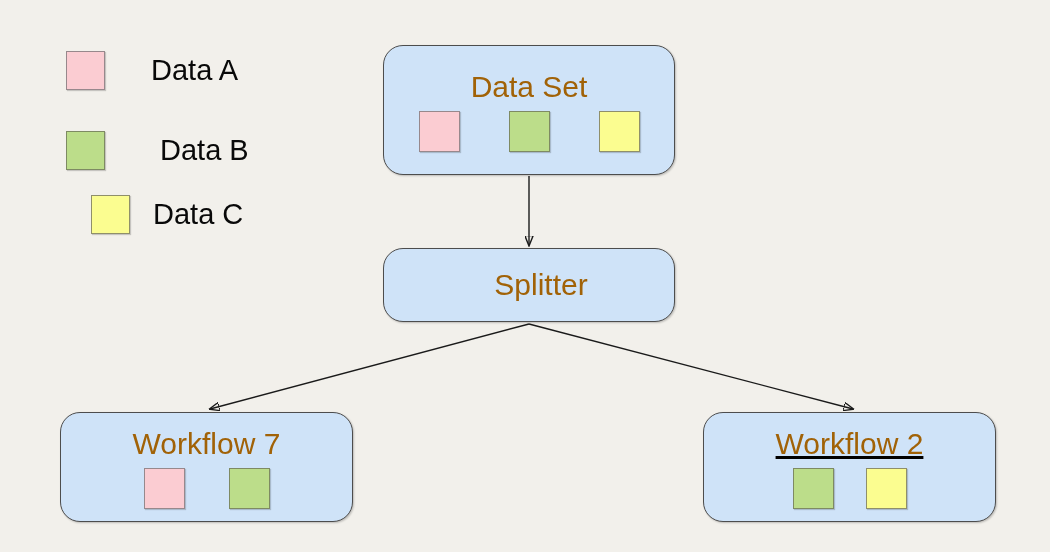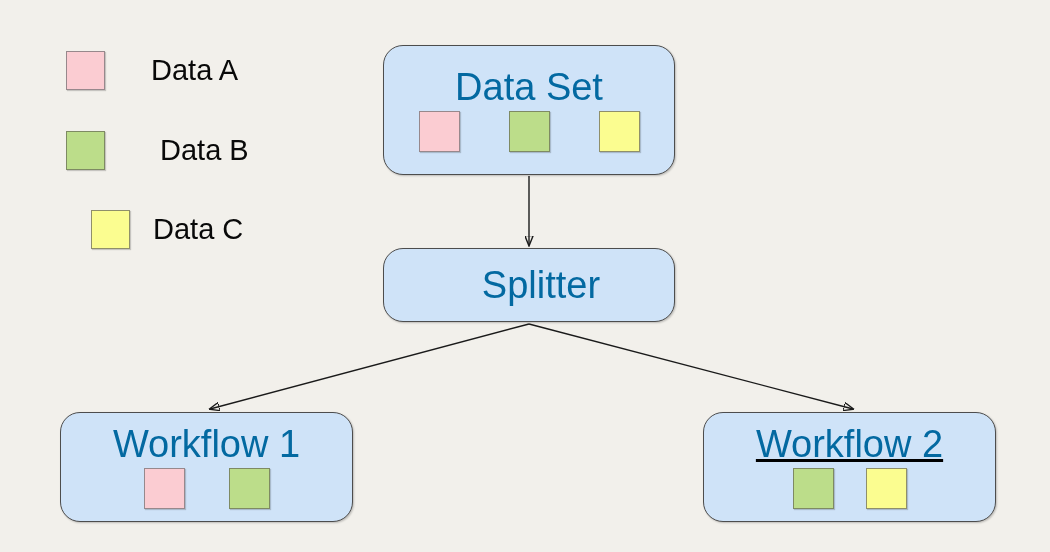--- a/index.html
+++ b/index.html
@@ -26,21 +26,21 @@
   .legend { position: absolute; left: 66px; top: 50px; }
   .legend-item {
     position: absolute;
     left: 0;
     display: flex;
     align-items: center;
     height: 40px;
   }
   .legend-item.li-0 { top: 0; gap: 23px; }
   .legend-item.li-1 { top: 80px; gap: 32px; }
-  .legend-item.li-2 { top: 159px; padding-left: 25px; }
+  .legend-item.li-2 { top: 144px; padding-left: 25px; }
   .swatch {
     width: 39px; height: 39px;
     border: 1px solid #8d8d94;
     box-shadow: 1px 1px 1px rgba(0,0,0,0.18);
     flex: 0 0 auto;
   }
   .legend-label {
     margin-left: 23px;
     font-size: 29px;
     color: #090909;
@@ -52,22 +52,22 @@
     background: var(--node-fill, #cfe3f8);
     border: 1px solid var(--node-border, #4d4d4d);
     border-radius: 20px;
     box-shadow: 1px 1px 2px rgba(0,0,0,0.22);
     display: flex;
     flex-direction: column;
     align-items: center;
     justify-content: center;
   }
   .node-title {
-    font-size: 38px;
-    color: #0369a1;
+    font-size: 30px;
+    color: #a16207;
     line-height: 38px;
     white-space: nowrap;
   }
   .chips {
     display: flex;
     align-items: center;
     margin-top: 5px;
   }
   .chips:empty { display: none; }
   .chip {
@@ -122,21 +122,21 @@
         <span class="chip" style="background: rgb(251, 253, 144); border-color: rgb(143, 143, 106);"></span>
       </div>
   </div>
 
   <div class="node" id="node-splitter">
     <div class="node-title">Splitter</div>
 
   </div>
 
   <div class="node" id="node-workflow1">
-    <div class="node-title">Workflow 1</div>
+    <div class="node-title">Workflow 7</div>
     <div class="chips">
         <span class="chip" style="background: rgb(251, 204, 210); border-color: rgb(151, 136, 140);"></span>
         <span class="chip" style="background: rgb(188, 221, 138); border-color: rgb(126, 138, 99);"></span>
       </div>
   </div>
 
   <div class="node" id="node-workflow2">
     <div class="node-title">Workflow 2</div>
     <div class="chips">
         <span class="chip" style="background: rgb(188, 221, 138); border-color: rgb(126, 138, 99);"></span>

